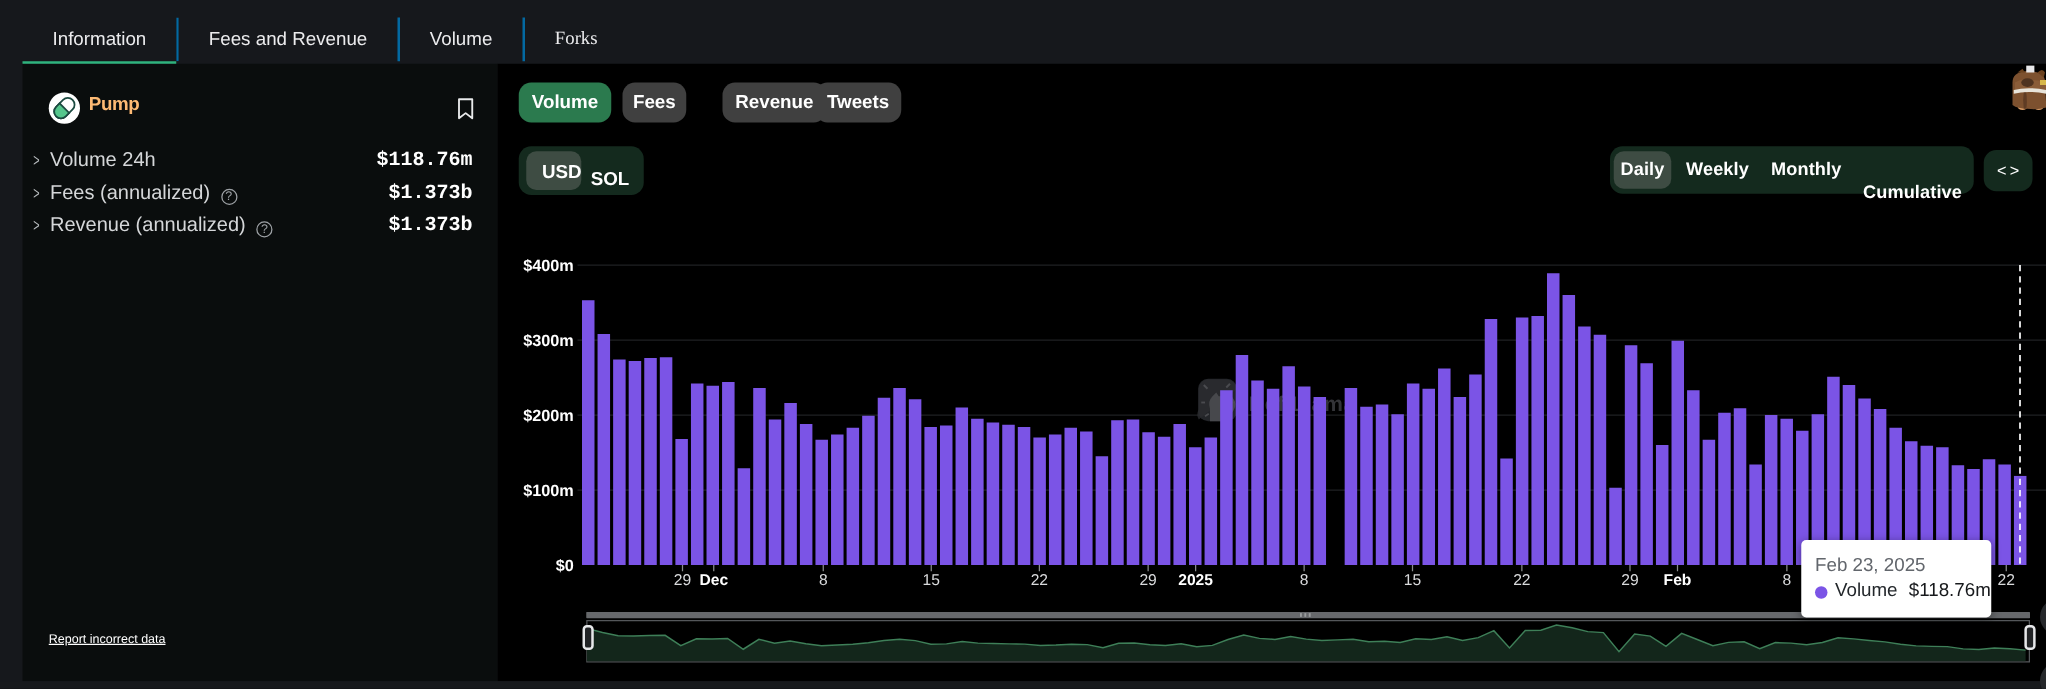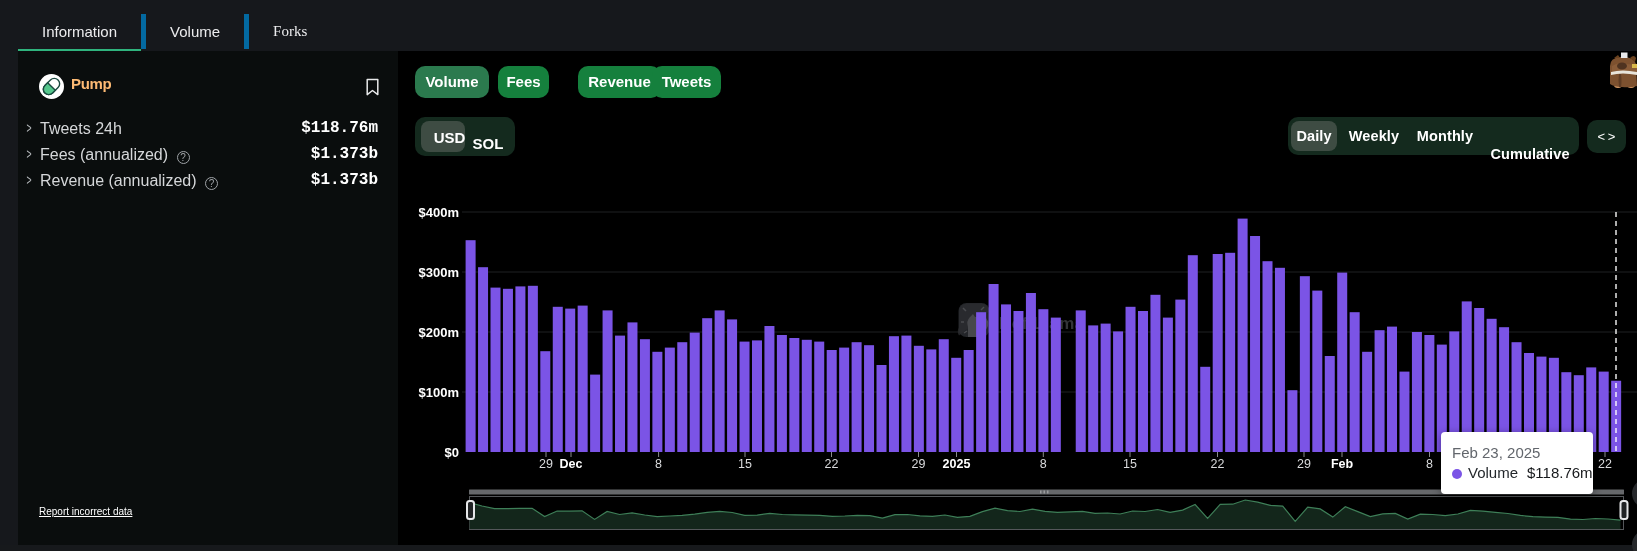--- a/index.html
+++ b/index.html
@@ -1,54 +1,55 @@
 <!DOCTYPE html>
 <html><head><meta charset="utf-8">
 <style>
 * { margin:0; padding:0; box-sizing:border-box; }
 html,body { width:1637px; height:551px; background:#16181c; font-family:"Liberation Sans",sans-serif; overflow:hidden; position:relative; will-change:transform; -webkit-font-smoothing:antialiased; }
 .abs { position:absolute; }
 
 .tabbar { position:absolute; left:18px; top:14px; height:35px; display:flex; }
-.tab { height:35px; line-height:35px; padding:0 24px; font-size:15px; color:#ececee; border-right:5px solid #0369a1; text-align:center; }
+.tab { height:35px; line-height:35px; padding:0 24px; font-size:15px; color:#ececee; border-right:2px solid #0369a1; text-align:center; }
 .tab.first { border-top-left-radius:8px; }
 .tab.active { }
 
 .panel { position:absolute; left:18px; top:51px; width:380px; height:494px; background:#0a0d0d; }
 .logo { position:absolute; left:21px; top:23px; width:25px; height:25px; border-radius:50%; background:#ffffff; }
 .pname { position:absolute; left:53px; top:24px; font-size:15px; font-weight:bold; color:#fdba74; letter-spacing:-0.3px; }
 .bkm { position:absolute; left:347px; top:27px; }
 .mrow { position:absolute; left:0; width:380px; height:26px; font-size:16px; color:#d5d7d9; }
 .mrow .chev { position:absolute; left:7px; top:3px; color:#b6babd; font-size:14px; font-family:'Liberation Sans',sans-serif; transform:scaleX(0.62); }
 .mrow .lab { position:absolute; left:22px; top:3px; }
 .mrow .val { position:absolute; right:20px; top:2px; font-family:"Liberation Mono",monospace; font-weight:bold; font-size:16px; color:#ffffff; }
 .qm { display:inline-block; width:13px; height:13px; border:1px solid #9ea2a6; border-radius:50%; font-size:10px; line-height:12px; text-align:center; color:#9ea2a6; margin-left:4px; vertical-align:-1px; }
 .report { position:absolute; left:21px; top:455px; font-size:10px; color:#ffffff; text-decoration:underline; }
 
 .chart { position:absolute; left:398px; top:51px; width:1239px; height:494px; background:#000000; }
-.pill { position:absolute; top:15px; height:32px; line-height:32px; border-radius:10px; background:#15803d; color:#ffffff; font-size:15px; font-weight:bold; text-align:center; }
+.pill { position:absolute; top:15px; height:32px; line-height:32px; border-radius:10px; background:#404040; color:#ffffff; font-size:15px; font-weight:bold; text-align:center; }
 .pill.on { background:#2b7a4e; }
 .seg { position:absolute; border-radius:10px; background:#142a1e; }
 .segin { position:absolute; border-radius:8px; background:#3e4c43; }
 .segtxt { position:absolute; color:#ffffff; font-size:15px; text-align:center; }
 .bold { font-weight:bold; }
 .sb { font-weight:bold; font-size:14.5px; letter-spacing:0.1px; }
 
 .tip { position:absolute; left:1043px; top:381px; width:152px; height:62px; background:#ffffff; border-radius:4px; box-shadow:0 2px 8px rgba(0,0,0,0.4); }
 .tip .d { position:absolute; left:11px; top:12px; font-size:15px; color:#62666c; }
 .tip .dot { position:absolute; left:11px; top:37px; width:10px; height:10px; border-radius:50%; background:#7b54e6; }
 .tip .v { position:absolute; left:27px; top:32px; font-size:15px; color:#23272b; }
 .tip .m { position:absolute; left:86px; top:32px; font-size:15px; color:#17191c; font-weight:500; }
 .strip { position:absolute; left:0; top:545px; width:1637px; height:6px; background:#17191c; }
 .fab { position:absolute; background:#26282b; border-radius:50%; }
 </style></head>
 <body>
 <div class="abs" style="left:18px; top:49px; width:123px; height:2px; background:#2fb37d; z-index:5;"></div>
 <div class="tabbar">
   <div class="tab first active">Information</div>
+  <div class="tab">Fees and Revenue</div>
   <div class="tab">Volume</div>
   <div class="tab" style="border-right:none;font-family:Liberation Serif, serif;">Forks</div>
 </div>
 
 <div class="panel">
   <div class="logo">
     <svg width="25" height="25" viewBox="0 0 25 25">
       <g transform="rotate(-45 12.5 12.5)">
         <rect x="3.2" y="7.1" width="18.6" height="10.8" rx="5.4" fill="#ffffff" stroke="#1b4a40" stroke-width="1.4"></rect>
         <path d="M12.5 7.1 h-3.9 a5.4 5.4 0 0 0 -5.4 5.4 a5.4 5.4 0 0 0 5.4 5.4 h3.9 Z" fill="#55c68c" stroke="#1b4a40" stroke-width="1.4"></path>
@@ -56,21 +57,21 @@
     </svg>
   </div>
   <div class="pname">Pump</div>
   <div class="bkm">
     <svg width="15" height="18" viewBox="0 0 15 18">
         <path d="M2.2 1.4 h10.6 v15.2 l-5.3 -4.1 l-5.3 4.1 Z" fill="none" stroke="#e8e9ea" stroke-width="1.5" stroke-linejoin="round"></path>
       </svg>
   </div>
   <div class="mrow" style="top:66px;">
       <span class="chev">&gt;</span>
-      <span class="lab">Tweets 24h</span>
+      <span class="lab">Volume 24h</span>
       <span class="val">$118.76m</span>
     </div>
   <div class="mrow" style="top:92px;">
       <span class="chev">&gt;</span>
       <span class="lab">Fees (annualized) <span class="qm">?</span></span>
       <span class="val">$1.373b</span>
     </div>
   <div class="mrow" style="top:118px;">
       <span class="chev">&gt;</span>
       <span class="lab">Revenue (annualized) <span class="qm">?</span></span>

